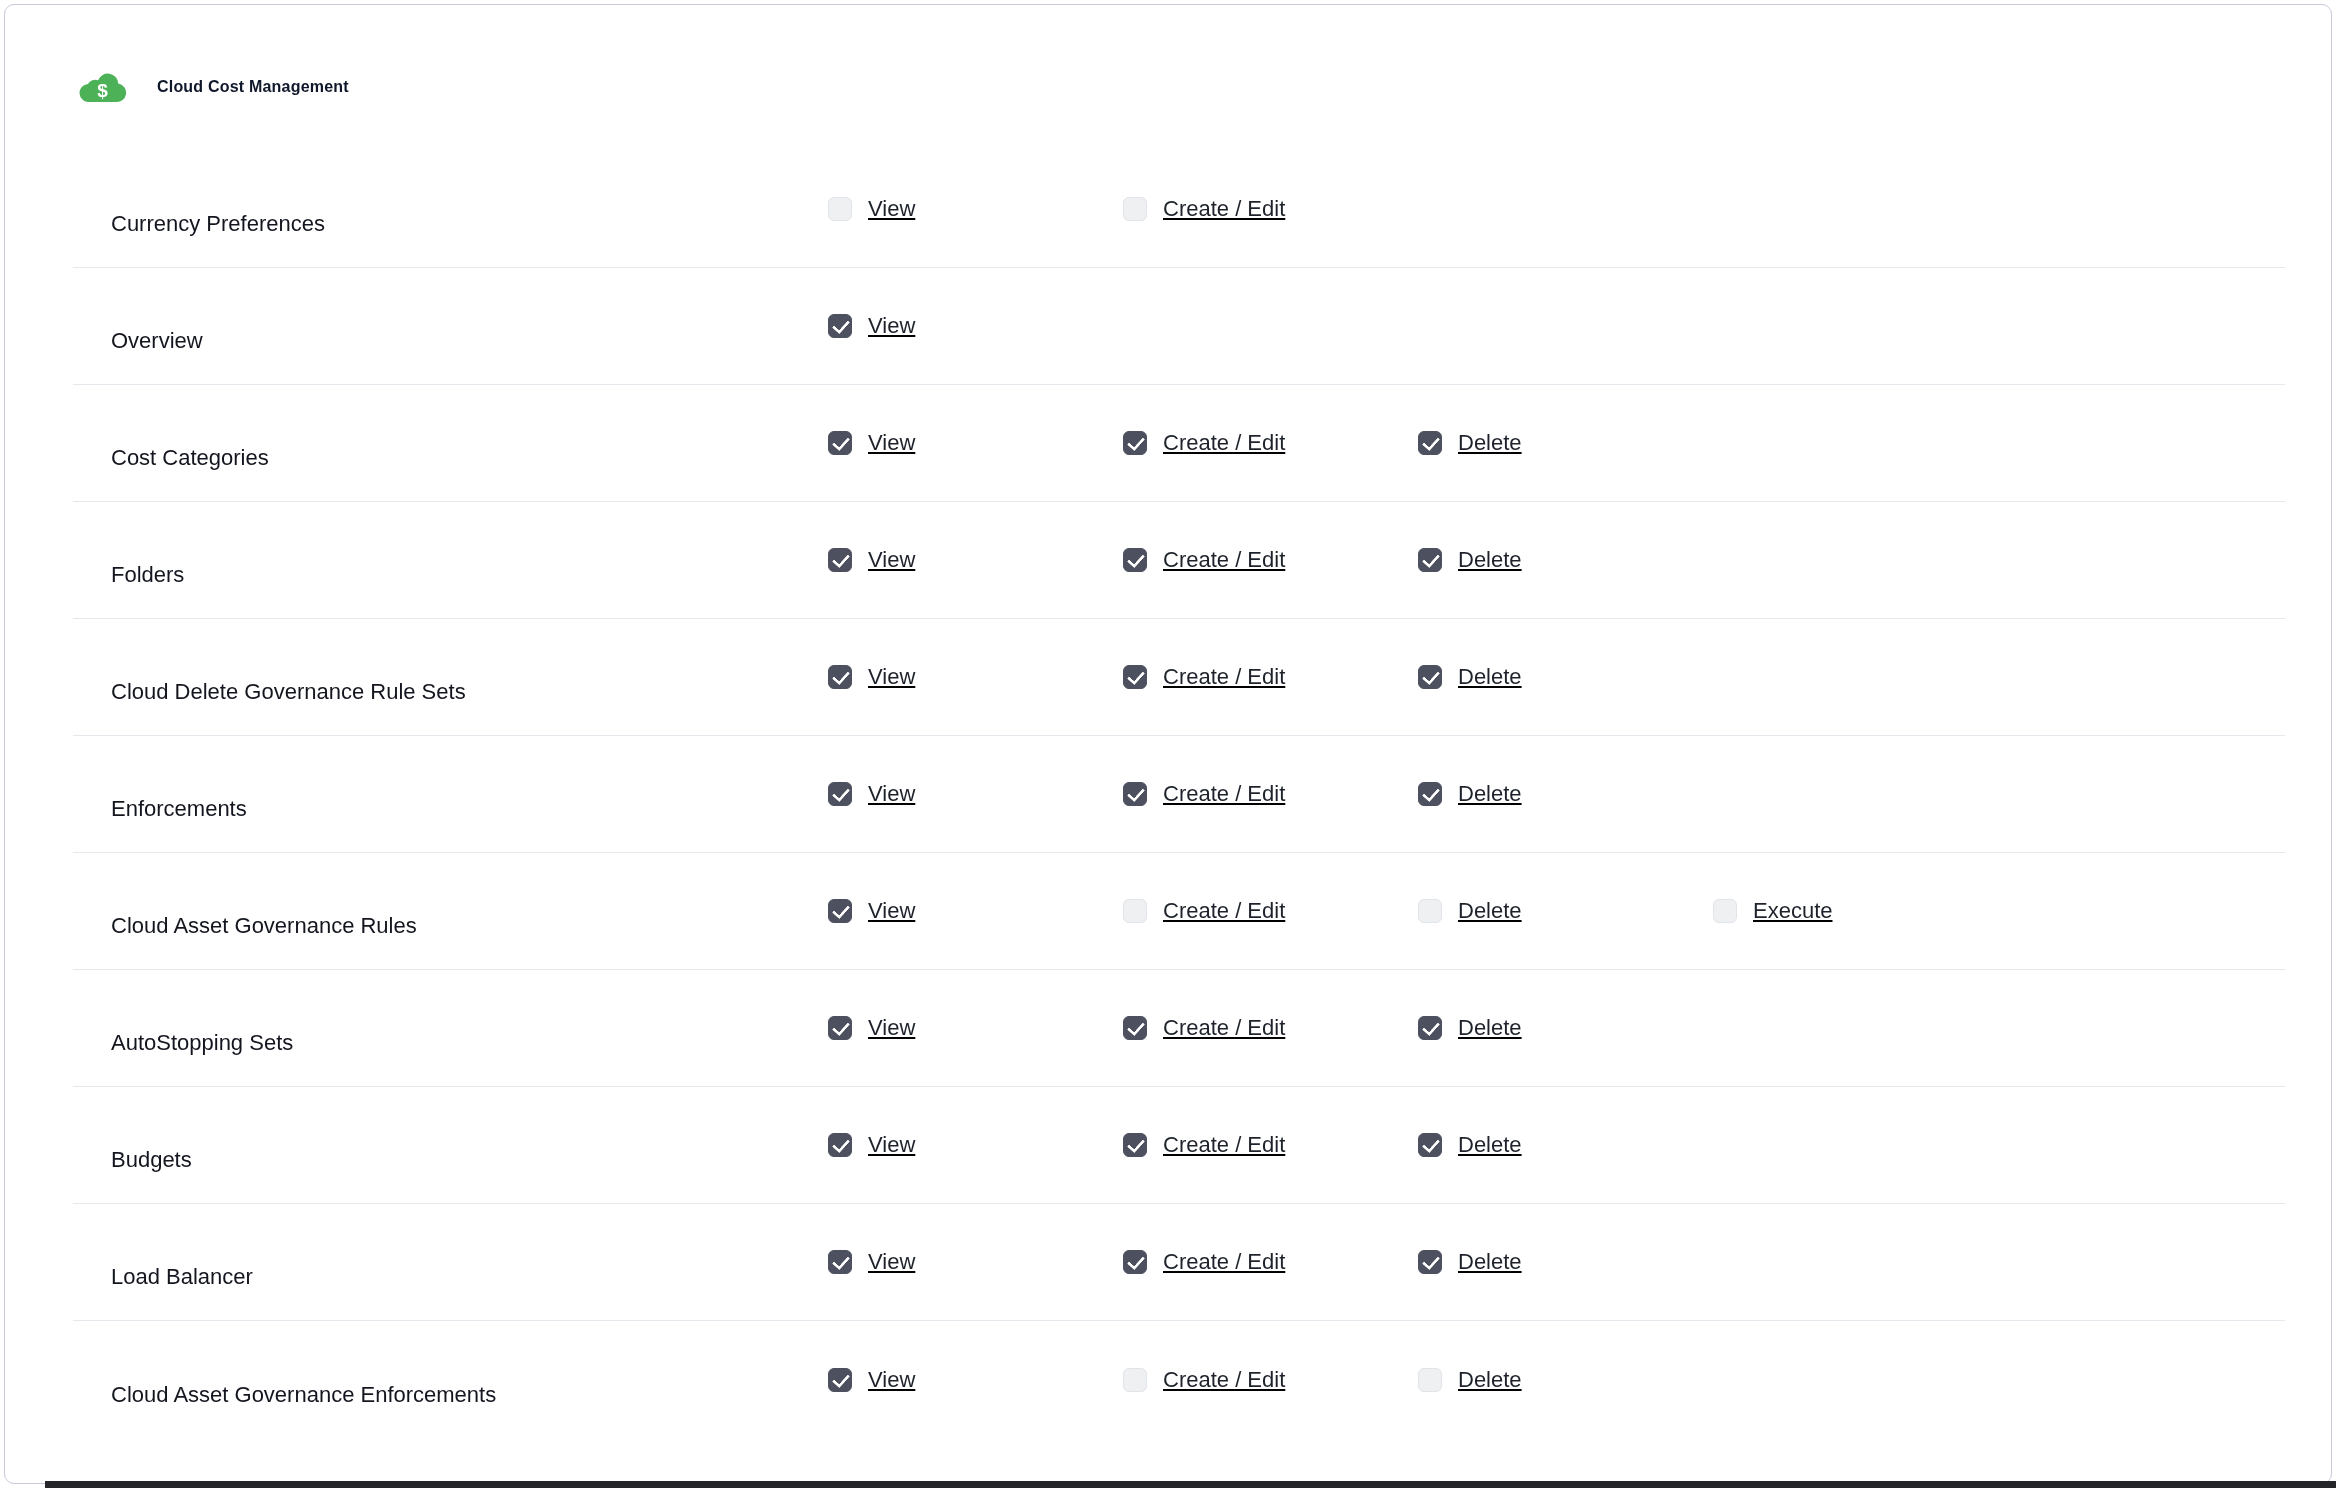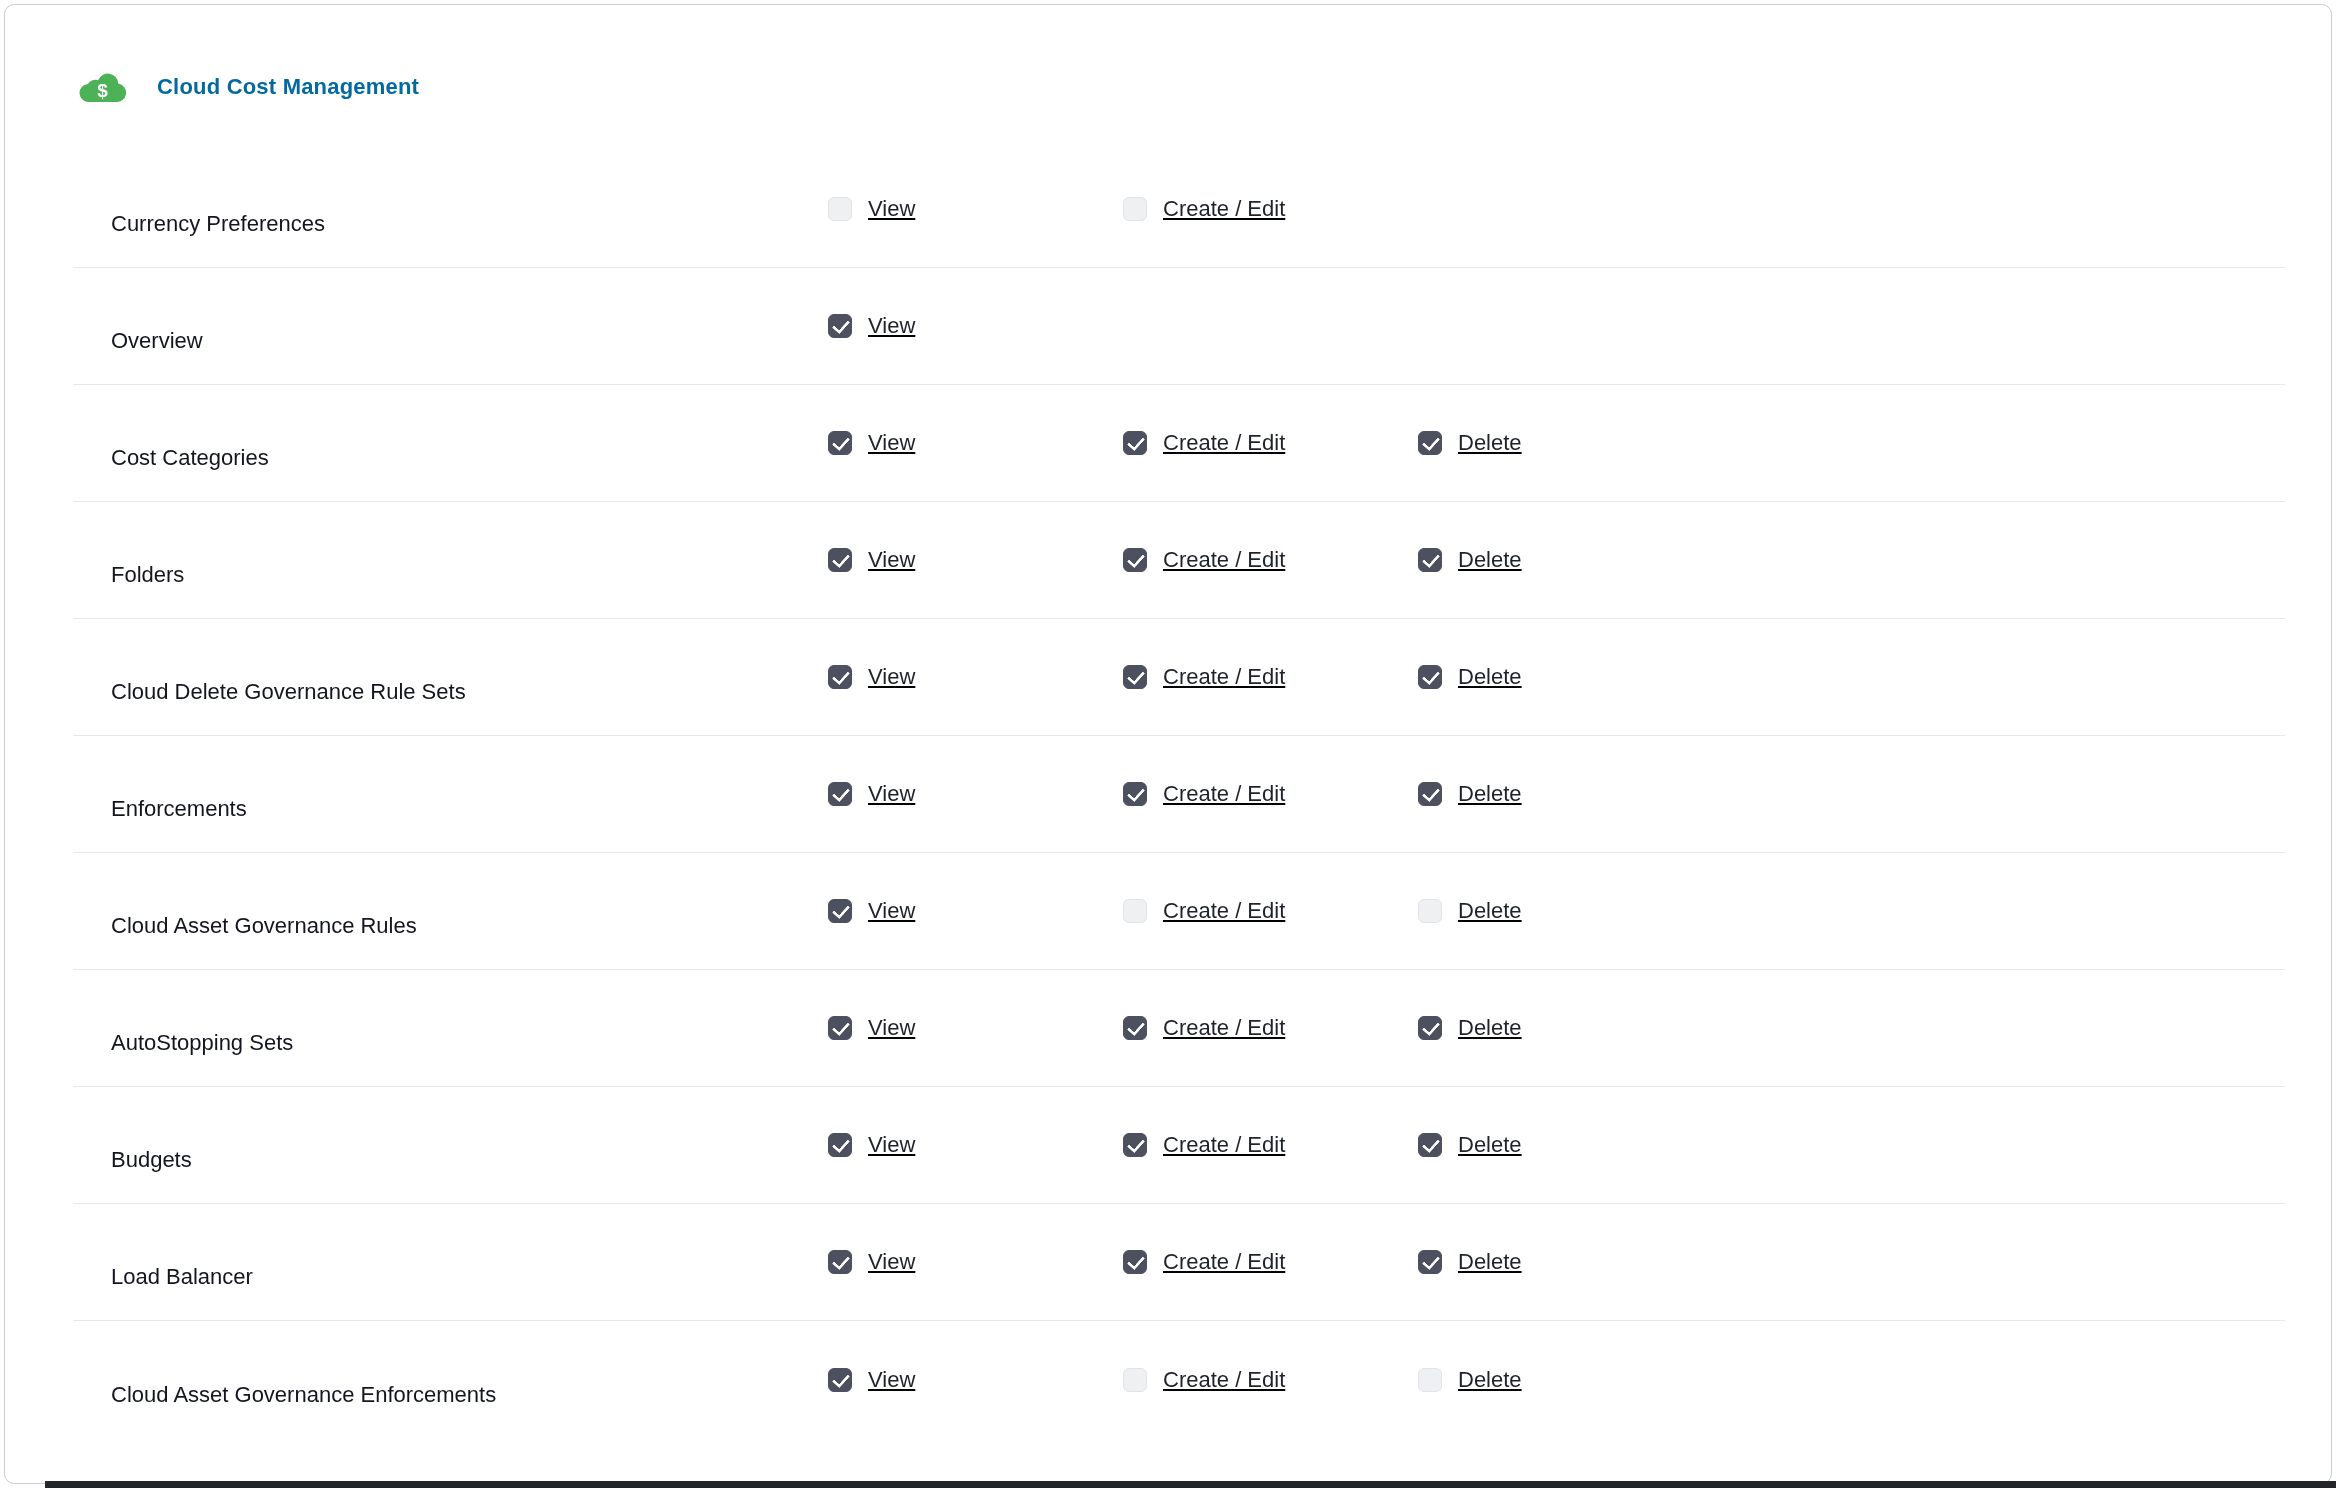--- a/index.html
+++ b/index.html
@@ -15,21 +15,21 @@
   }
 
   .card-header {
     height:146px;
     display:flex; align-items:center;
     padding-left:74px; padding-top:18px;
   }
   .ccm-icon { width:48px; height:36px; color:var(--icon-green,#4cb157); flex:0 0 auto; }
   .card-title {
     margin-left:30px;
-    font-size:22px; font-weight:700; color:#0369a1; letter-spacing:0.2px;text-align:center;
+    font-size:16px; font-weight:700; color:#0f172a; letter-spacing:0.2px;text-align:center;
   }
 
   .rows {
     margin-left:68px; margin-right:46px;
   }
   .perm-row {
     height:117px;
     display:grid;
     grid-template-columns:717px 295px 295px 295px 1fr;
     align-items:center;
@@ -187,20 +187,24 @@
           <span class="perm-label">View</span>
         </div>
         <div class="perm-cell">
           <span class="checkbox" role="checkbox" aria-checked="false"></span>
           <span class="perm-label">Create / Edit</span>
         </div>
         <div class="perm-cell">
           <span class="checkbox" role="checkbox" aria-checked="false"></span>
           <span class="perm-label">Delete</span>
         </div>
+        <div class="perm-cell">
+          <span class="checkbox" role="checkbox" aria-checked="false"></span>
+          <span class="perm-label">Execute</span>
+        </div>
       </div>
 
   <div class="perm-row">
     <div class="row-label">AutoStopping Sets</div>
   <div class="perm-cell">
           <span class="checkbox checked" role="checkbox" aria-checked="true"></span>
           <span class="perm-label">View</span>
         </div>
         <div class="perm-cell">
           <span class="checkbox checked" role="checkbox" aria-checked="true"></span>

